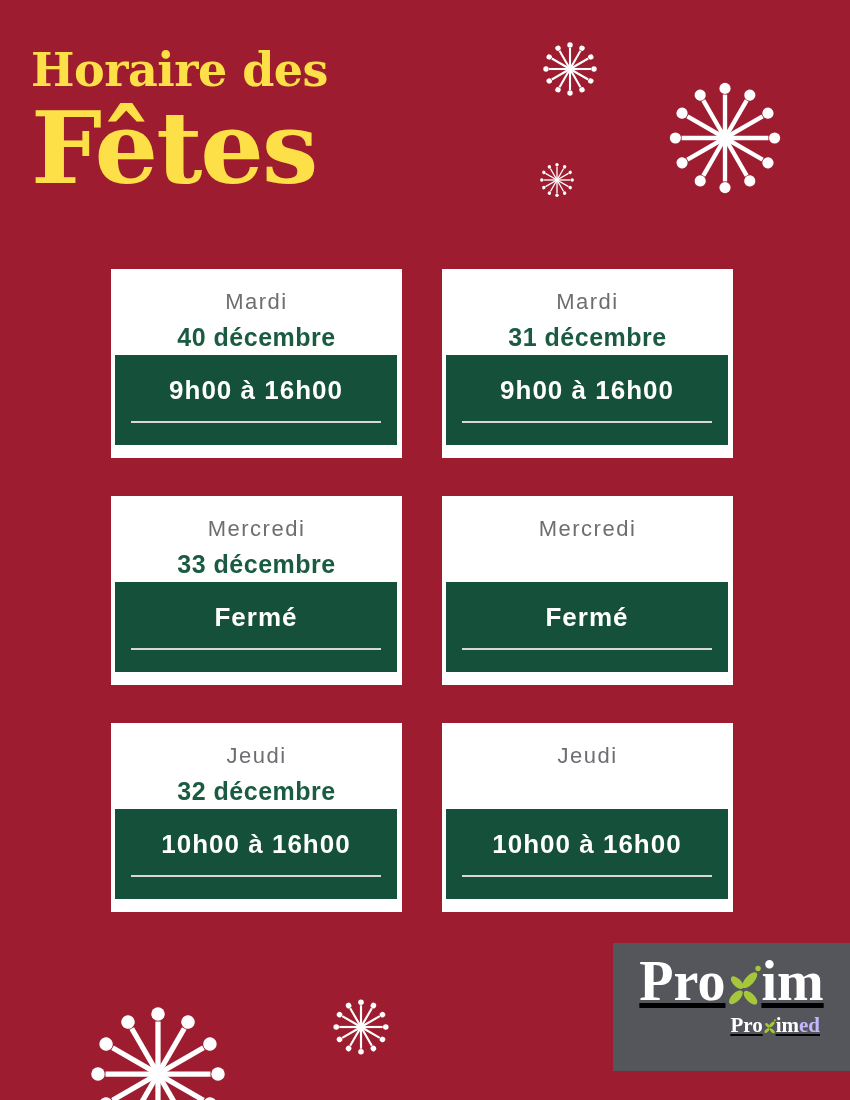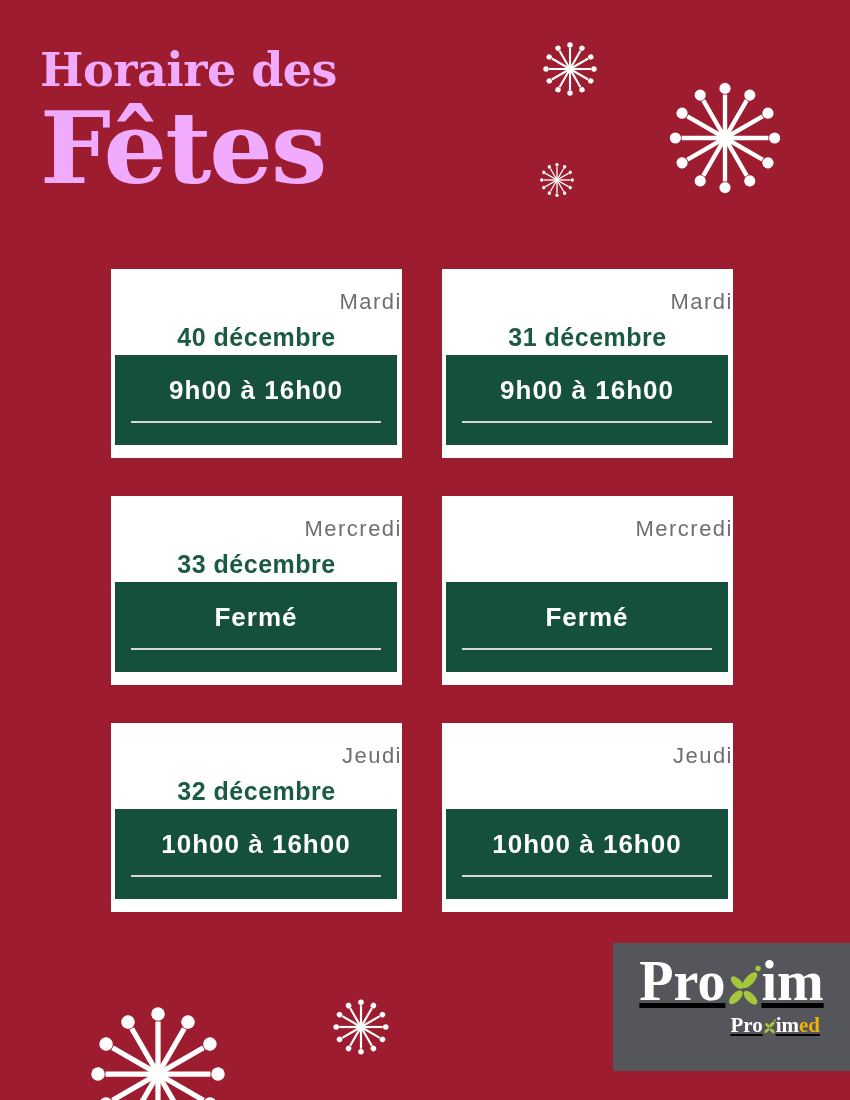--- a/index.html
+++ b/index.html
@@ -5,21 +5,21 @@
   html,body { margin:0; padding:0; background:#9D1C2F; }
   .poster {
     position:relative;
     width:850px; height:1100px;
     background:#9D1C2F;
     overflow:hidden;
     font-family:"Liberation Sans", sans-serif;
   }
 
   
-  .header { position:absolute; top:44px; left:40px; color:#f0abfc; }
+  .header { position:absolute; top:44px; left:31px; color:#fde047; }
   .title-line1 {
     display:block;
     font-family:"DejaVu Serif", serif;
     font-weight:700; font-size:46px; line-height:52px; letter-spacing:-0.5px;
   }
   .title-line2 {
     display:block;
     font-family:"DejaVu Serif", serif;
     font-weight:700; font-size:100px; line-height:102px; letter-spacing:-2px;
     margin-top:1px;
@@ -36,21 +36,21 @@
   
   .cards {
     position:absolute; left:111px; top:269px; width:622px;
     display:grid;
     grid-template-columns:291px 291px;
     column-gap:40px; row-gap:38px;
     grid-auto-rows:189px;
   }
   .card { position:relative; background:#ffffff; }
   .card-day {
-    padding-top:21px; text-align:right;
+    padding-top:21px; text-align:center;
     font-size:22px; line-height:24px; letter-spacing:1.5px;
     color:#6D6E71;
   }
   .card-date {
     margin-top:5px; text-align:center;
     font-size:25px; line-height:28px; letter-spacing:0.5px;
     font-weight:700; color:#1A5B41;
   }
   .card-date sup { font-size:0.55em; letter-spacing:0; }
   .card-hours {
@@ -78,21 +78,21 @@
     font-family:"Liberation Serif", serif; font-weight:700;
     font-size:56px; line-height:58px; color:#ffffff; white-space:nowrap;
   }
   .wordmark .x-big { display:inline-block; vertical-align:-9px; margin:0 -3px; }
   .subwordmark {
     margin-top:-6px; padding-right:30px; text-align:right;
     font-family:"Liberation Serif", serif; font-weight:700;
     font-size:21px; line-height:24px; color:#ffffff; white-space:nowrap;
   }
   .subwordmark .x-small { display:inline-block; vertical-align:-3px; margin:0 -1px; }
-  .subwordmark .green { color:#eab308; }
+  .subwordmark .green { color:#c4b5fd; }
 </style>
 </head>
 <body>
 
 <div class="poster">
 
   <div class="header">
     <span class="title-line1">Horaire des</span>
     <span class="title-line2">Fêtes</span>
   </div>

